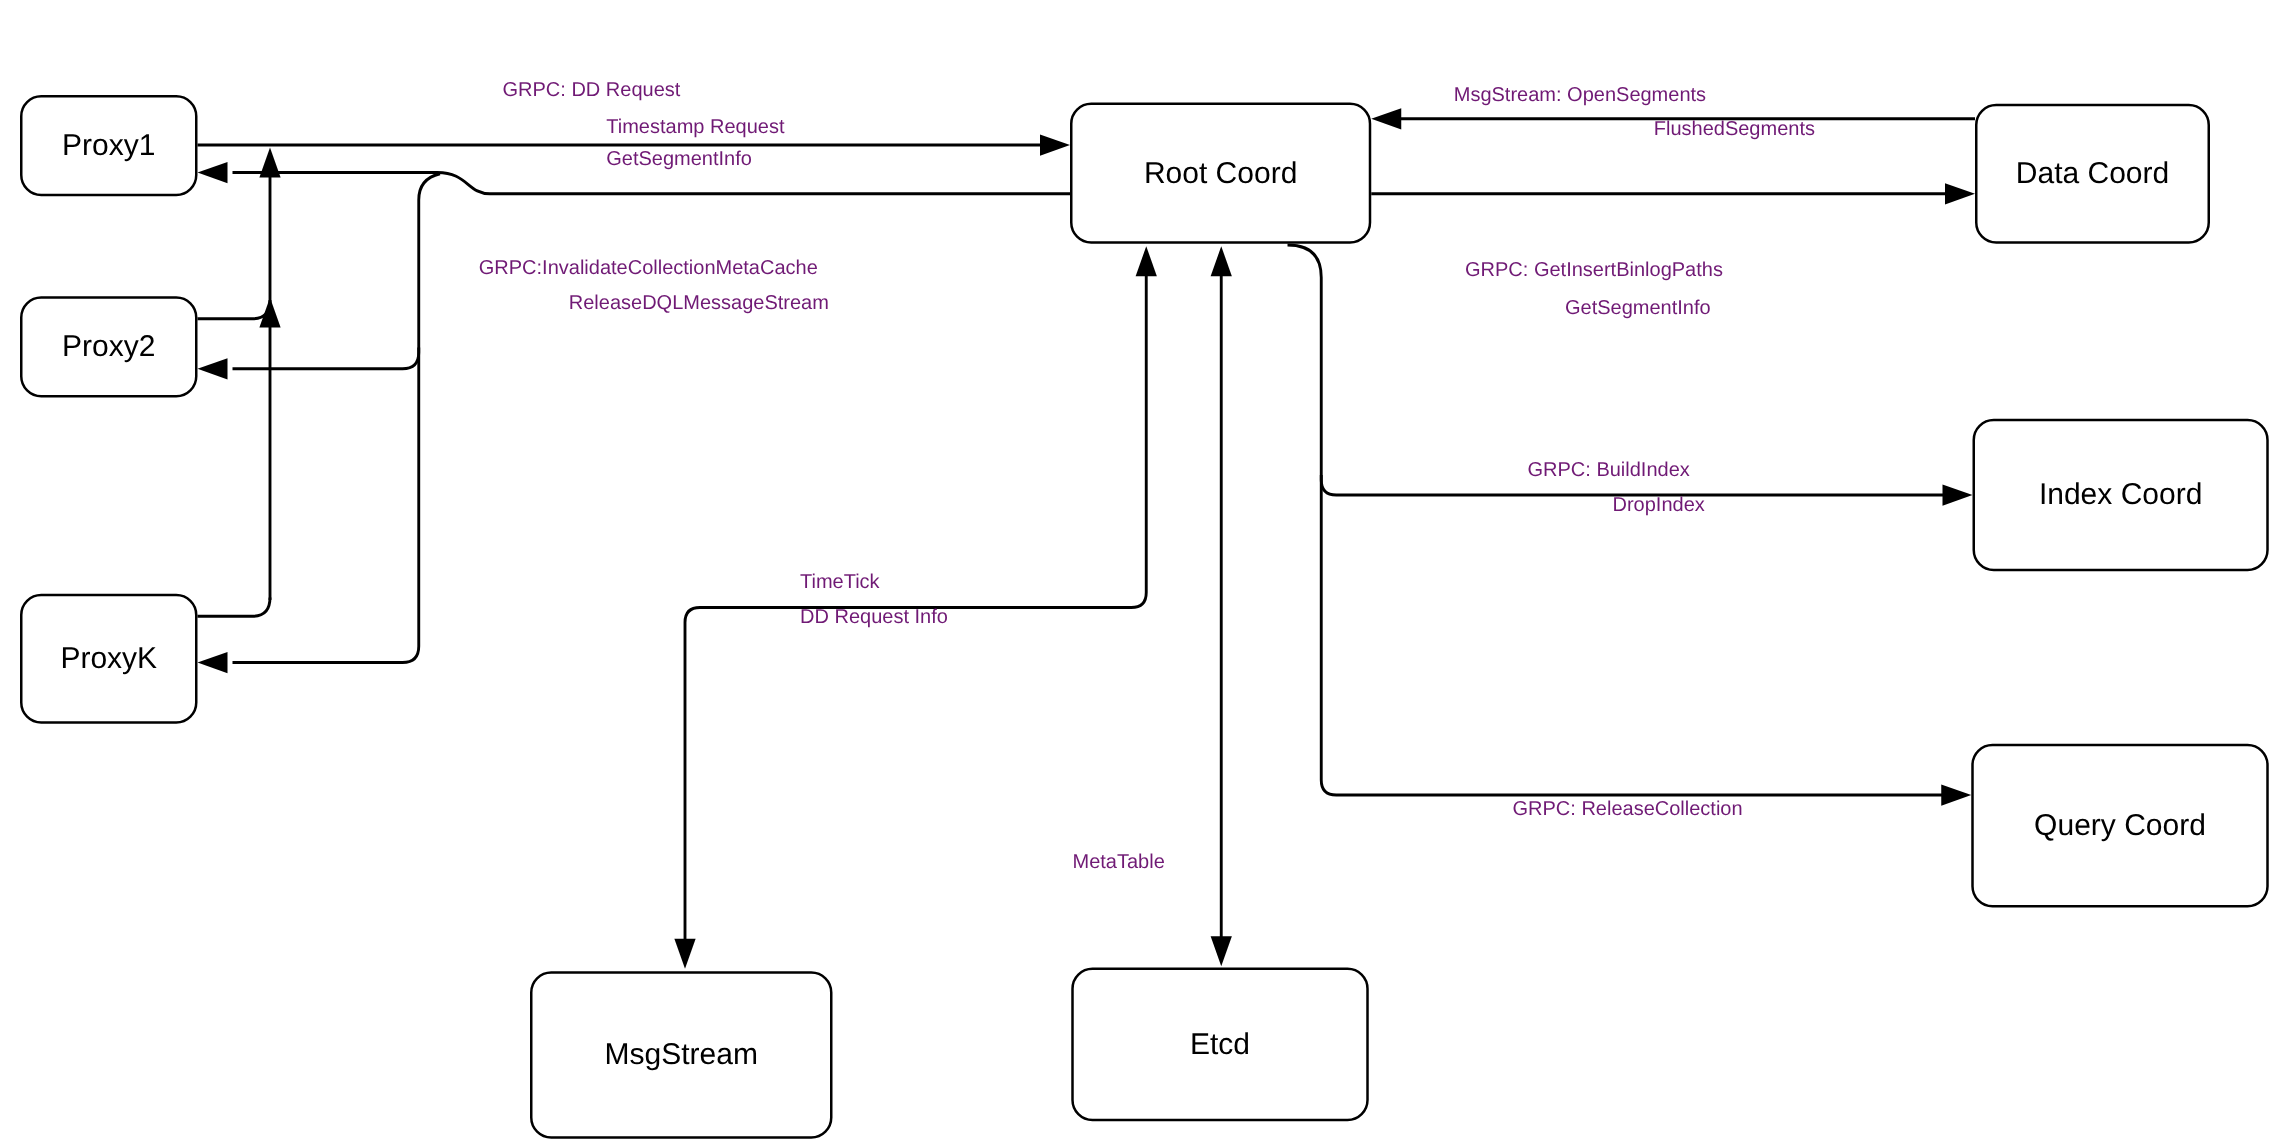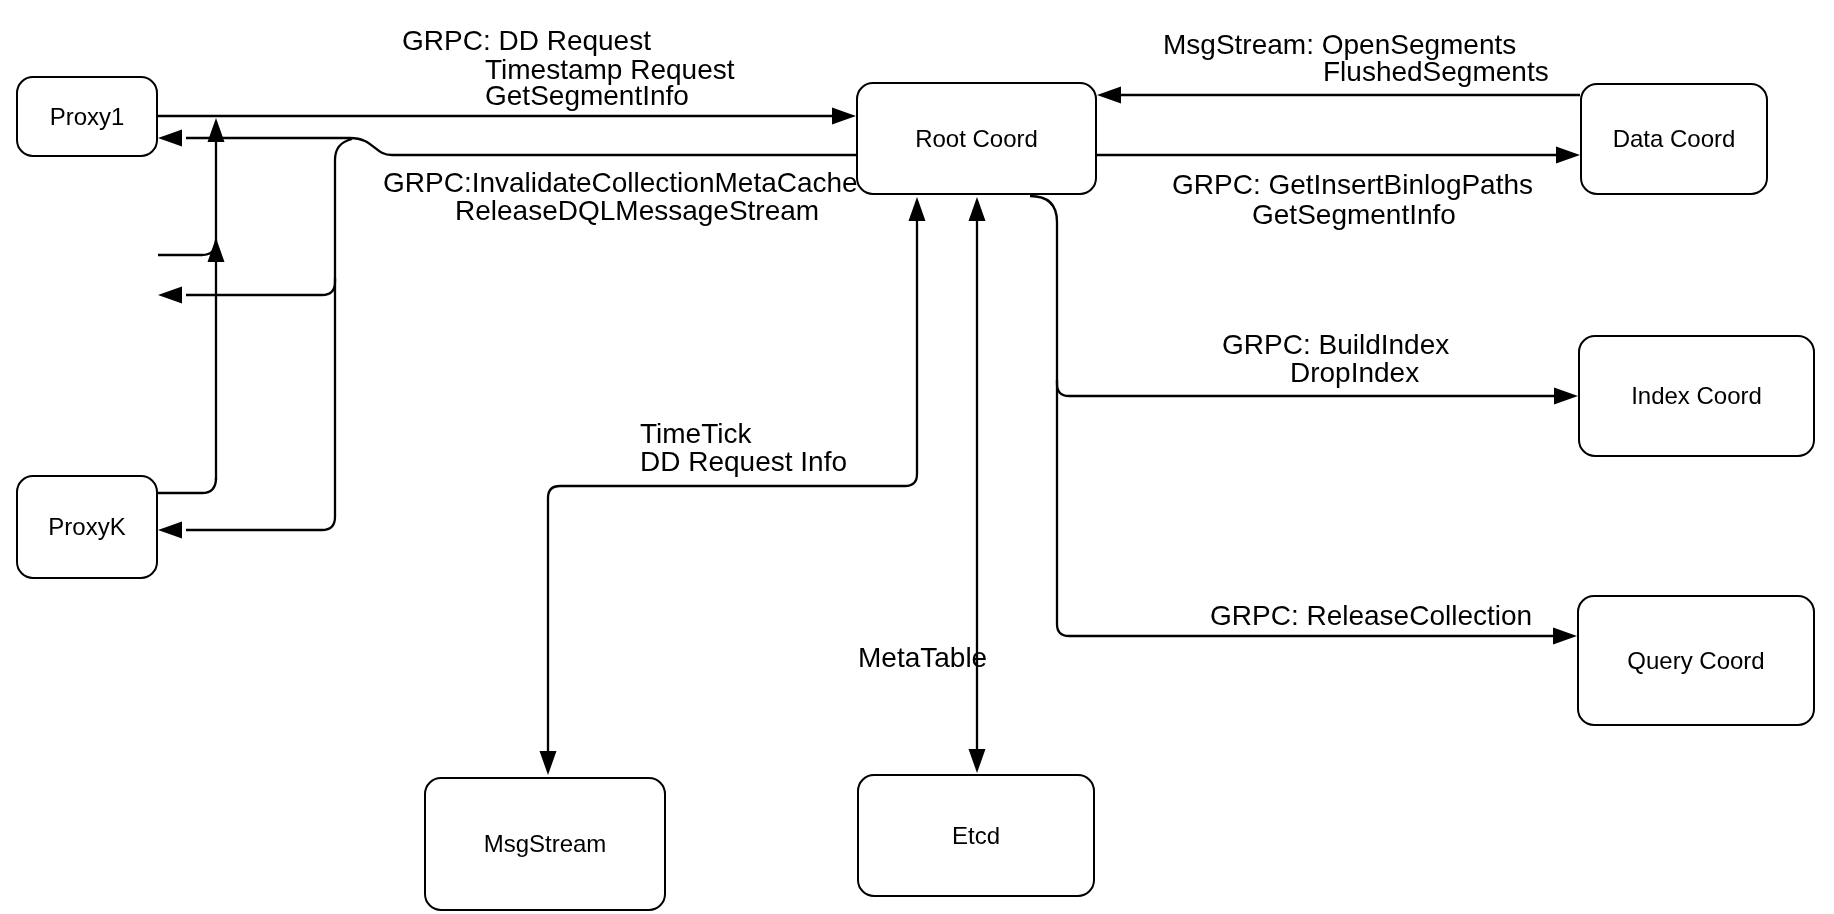--- a/index.html
+++ b/index.html
@@ -40,24 +40,25 @@
     border-radius: 17px;
     display: flex;
     align-items: center;
     justify-content: center;
     font-size: 24px;
     color: #000000;
     white-space: nowrap;
   }
   .elabel {
     position: absolute;
-    font-size: 28px;
+    font-size: 16px;
     line-height: 24px;
-    color: #000000;
+    color: #701a75;
     white-space: nowrap;
+    margin-top: 32px;
   }
 </style>
 </head>
 <body>
 
 <div class="canvas">
 
   <svg class="edges" viewBox="0 0 1834 914" aria-hidden="true">
 
     <path d="M 158 116 L 836 116"></path>
@@ -93,20 +94,23 @@
     <polygon points="548,775 539.5,751 556.5,751"></polygon>
 
     <path d="M 977 218 L 977 750"></path>
     <polygon points="977,197 968.5,221 985.5,221"></polygon>
     <polygon points="977,773 968.5,749 985.5,749"></polygon>
   </svg>
 
   <div class="node" style="left:16px;top:76px;width:142px;height:81px">
     <span>Proxy1</span>
   </div>
+  <div class="node" style="left:16px;top:237px;width:142px;height:81px">
+    <span>Proxy2</span>
+  </div>
   <div class="node" style="left:16px;top:475px;width:142px;height:104px">
     <span>ProxyK</span>
   </div>
   <div class="node" style="left:856px;top:82px;width:241px;height:113px">
     <span>Root Coord</span>
   </div>
   <div class="node" style="left:1580px;top:83px;width:188px;height:112px">
     <span>Data Coord</span>
   </div>
   <div class="node" style="left:1578px;top:335px;width:237px;height:122px">

